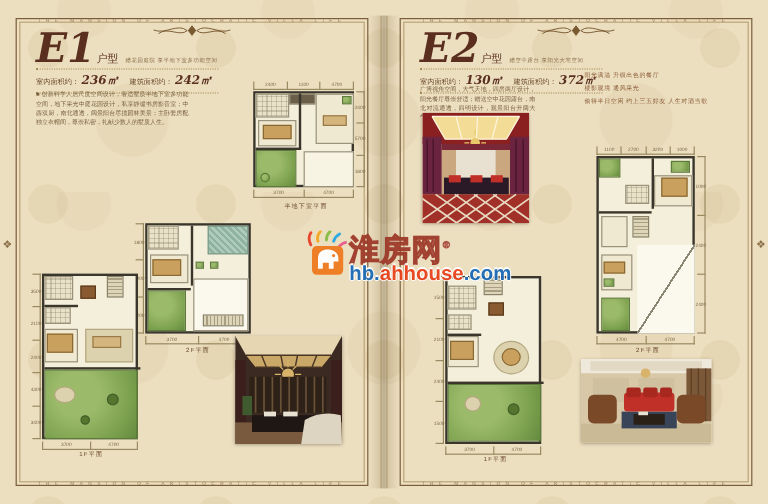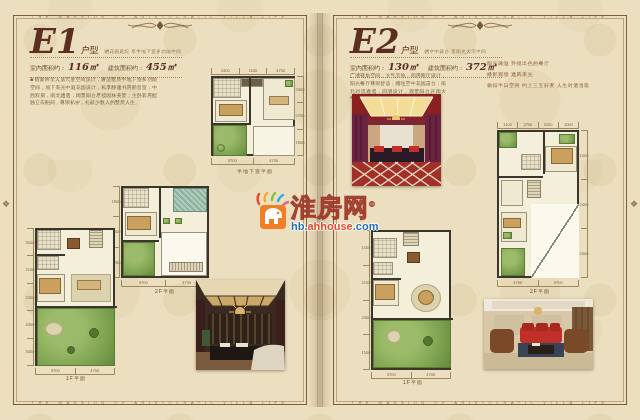--- a/index.html
+++ b/index.html
@@ -77,21 +77,21 @@
   .photo{position:absolute;box-shadow:0 1px 3px rgba(60,40,20,.45);}
   .photo svg{display:block;}
 
   
   .wm{position:absolute;left:255px;top:192px;display:flex;align-items:flex-start;z-index:50;opacity:.95;}
   .wm-text{margin-left:2px;}
   .wm-brand{font-weight:700;font-size:25px;line-height:25px;letter-spacing:1px;
     color:rgba(248,246,238,.9);-webkit-text-stroke:1px rgba(152,45,28,.92);
     text-shadow:0 0 1px rgba(152,45,28,.8);white-space:nowrap;}
   .wm-brand sup{font-size:8px;-webkit-text-stroke:.5px rgba(152,45,28,.92);}
-  .wm-url{font-weight:700;font-size:11px;line-height:13px;margin-top:0;white-space:nowrap;
+  .wm-url{font-weight:700;font-size:17px;line-height:13px;margin-top:0;white-space:nowrap;
     text-shadow:-1px 0 #fff,1px 0 #fff,0 -1px #fff,0 1px #fff;}
   .u-blue{color:#1a6ab5;} .u-red{color:#e8431c;}
 </style>
 </head>
 <body>
 
 <div class="canvas">
 
   <div class="fold"></div>
   <div class="edge-orn left">❖</div>
@@ -114,21 +114,21 @@
       <path d="M36 1 l3.5 4.5 -3.5 4.5 -3.5 -4.5 z" fill="#7a5a32"></path>
       <path d="M32 5.5 C24 -1 14 9 4 5 M32 5.5 C26 11 16 2 8 8" stroke="#7a5a32" stroke-width=".8" fill="none"></path>
       <path d="M40 5.5 C48 -1 58 9 68 5 M40 5.5 C46 11 56 2 64 8" stroke="#7a5a32" stroke-width=".8" fill="none"></path>
     </svg>
   </section>
 
   <div class="title" style="left:30px;top:24px;">
     <span class="code">E1</span><span class="tlabel">户型</span><span class="tagline">赠花园庭院 享半地下室多功能空间</span>
   </div>
   <div class="arealine" style="left:30px;top:57px;width:152px;">
-    <span>室内面积约：</span><span class="av">116㎡</span><span class="sp">建筑面积约：</span><span class="av">455㎡</span>
+    <span>室内面积约：</span><span class="av">236㎡</span><span class="sp">建筑面积约：</span><span class="av">242㎡</span>
   </div>
   <p class="desc" style="left:30px;top:76px;width:127px;height:44px;">■ 创新科学人居尺度空间设计，奢适墅质半地下室多功能空间，地下采光中庭花园设计，私享静谧书房影音室；中西双厨，南北通透，阔景阳台尽揽园林美景；主卧套房配独立衣帽间，尊崇私密，礼献少数人的墅质人生。</p>
 
   <div class="plan-wrap" style="left:205px;top:68px;width:100px;height:108px;">
     <div class="dimrow" style="left:6px;top:0;width:84px;">
       <span>2400</span>
         <span>1100</span>
         <span>4700</span>
     </div>
     <div class="plan" style="left:6px;top:8px;width:84px;height:80px;">

